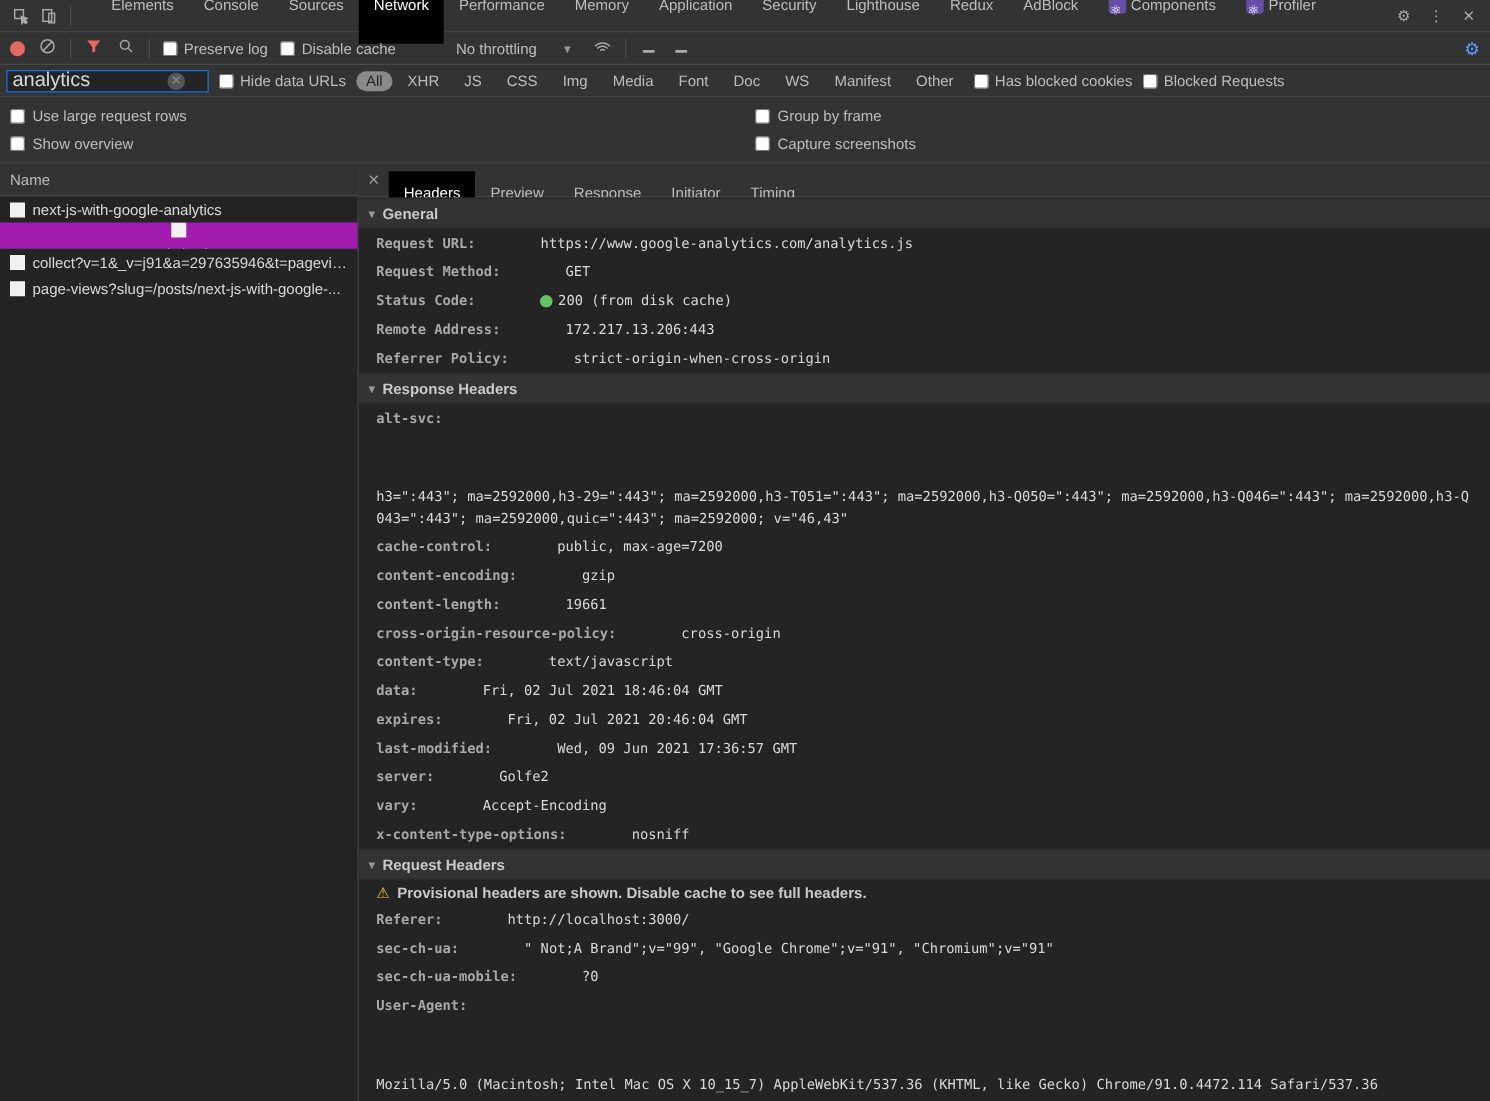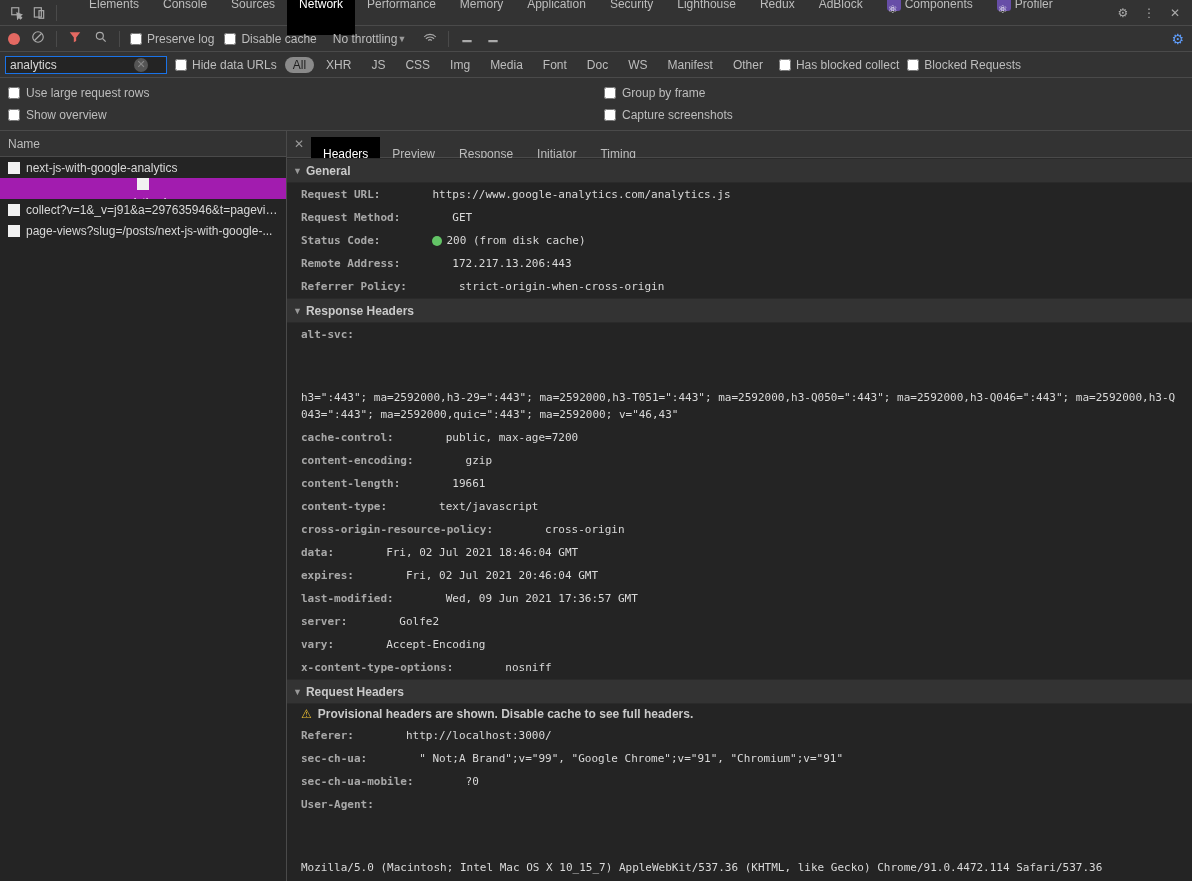--- a/index.html
+++ b/index.html
@@ -49,33 +49,33 @@
 
   .toolbar2 {
     display:flex; align-items:center; height:26px; background:#333333; border-bottom:1px solid #4a4a4a; padding:0 8px; gap:10px;
   }
   .toolbar2 .rec { width:12px; height:12px; border-radius:50%; background:#e46962; cursor:pointer;}
   .toolbar2 .icon { color:#aaa; cursor:pointer; width:16px; text-align:center;}
   .toolbar2 .funnel { color:#e46962; }
   .toolbar2 .sep { width:1px; height:16px; background:#4a4a4a;}
   .toolbar2 label { display:flex; align-items:center; gap:5px; color:#bdbdbd; cursor:pointer;}
   .toolbar2 input[type=checkbox]{ accent-color:#666; width:12px; height:12px;}
-  .throttle { display:flex; align-items:center; gap:0; color:#bdbdbd; cursor:pointer; padding:0 6px;}
+  .throttle { display:flex; align-items:center; gap:20px; color:#bdbdbd; cursor:pointer; padding:0 6px;margin-left:32px;}
   .throttle .caret { font-size:9px; color:#999;}
   .tb-icon { width:16px; color:#aaa; cursor:pointer; text-align:center;}
   .gear-right { margin-left:auto; color:#5f9dfb; cursor:pointer; font-size:14px;}
 
   .filterbar {
     display:flex; align-items:center; height:26px; background:#333333; border-bottom:1px solid #4a4a4a; padding:0 5px; gap:8px; flex-wrap:nowrap;
   }
   .filterbar .search {
     display:flex; align-items:center; background:#242424; border:1px solid #1a73e8; height:18px; width:162px; padding:0 4px; gap:4px;
   }
   .filterbar .search input {
-    background:transparent; border:none; outline:none; color:#d9d9d9; font-size:12px; width:120px;
+    background:transparent; border:none; outline:none; color:#d9d9d9; font-size:16px; width:120px;
   }
   .filterbar .search .clear { color:#888; cursor:pointer; font-size:11px; width:14px; height:14px; border-radius:50%; background:#555; display:flex; align-items:center; justify-content:center;}
   .filterbar label { display:flex; align-items:center; gap:5px; color:#bdbdbd; cursor:pointer;}
   .filterbar input[type=checkbox]{ width:12px; height:12px;}
   .pill { padding:1px 8px; border-radius:9px; color:#bdbdbd; cursor:pointer; font-size:12px;}
   .pill.active { background:#8a8a8a; color:#1f1f1f;}
 
   .optsrow { display:flex; background:#333333; border-bottom:1px solid #4a4a4a;}
   .optscol { width:50%; padding:4px 8px;}
   .optscol label { display:flex; align-items:center; gap:6px; color:#bdbdbd; cursor:pointer; height:22px;}
@@ -218,21 +218,21 @@
       <div class="pill">Img</div>
       <div class="pill">Media</div>
       <div class="pill">Font</div>
       <div class="pill">Doc</div>
       <div class="pill">WS</div>
       <div class="pill">Manifest</div>
       <div class="pill">Other</div>
     </div>
   <label>
       <input type="checkbox" style="">
-      <span>Has blocked collect</span>
+      <span>Has blocked cookies</span>
     </label>
   <label>
       <input type="checkbox" style="">
       <span>Blocked Requests</span>
     </label>
 </div>
 
 <div class="optsrow">
   <div class="optscol">
     <label>
@@ -328,26 +328,26 @@
         </div>
         <div class="kv">
           <span class="k">content-encoding:</span>
           <span class="v">gzip</span>
         </div>
         <div class="kv">
           <span class="k">content-length:</span>
           <span class="v">19661</span>
         </div>
         <div class="kv">
+          <span class="k">cross-origin-resource-policy:</span>
+          <span class="v">cross-origin</span>
+        </div>
+        <div class="kv">
           <span class="k">content-type:</span>
           <span class="v">text/javascript</span>
-        </div>
-        <div class="kv">
-          <span class="k">cross-origin-resource-policy:</span>
-          <span class="v">cross-origin</span>
         </div>
         <div class="kv">
           <span class="k">data:</span>
           <span class="v">Fri, 02 Jul 2021 18:46:04 GMT</span>
         </div>
         <div class="kv">
           <span class="k">expires:</span>
           <span class="v">Fri, 02 Jul 2021 20:46:04 GMT</span>
         </div>
         <div class="kv">

